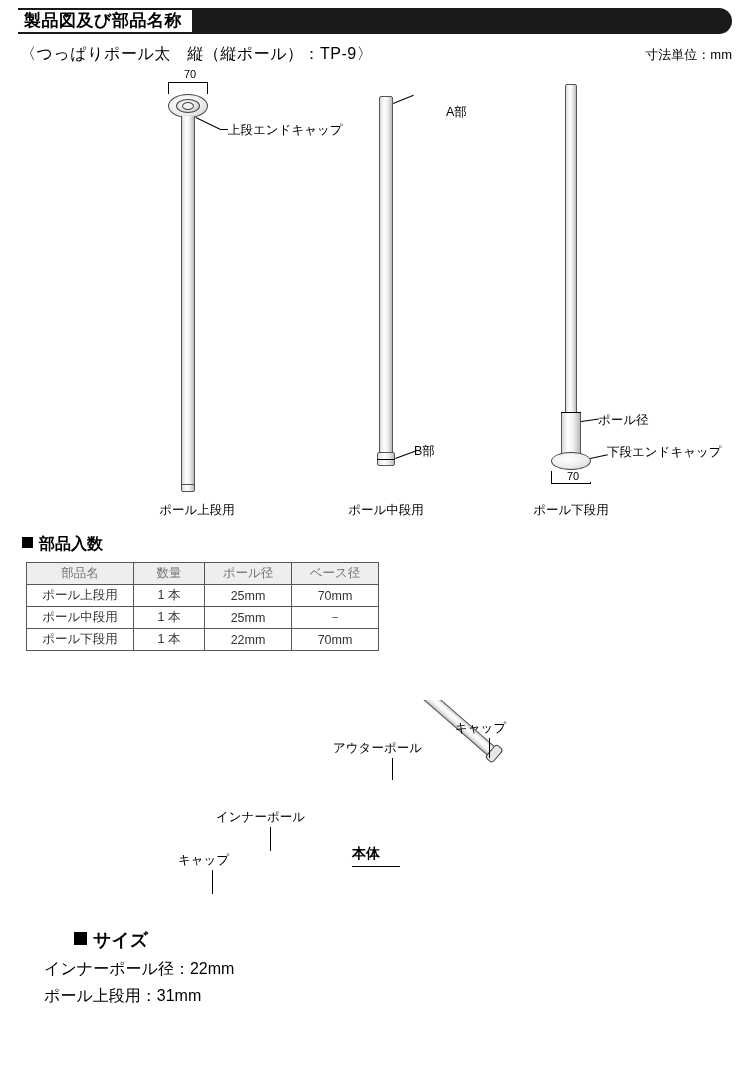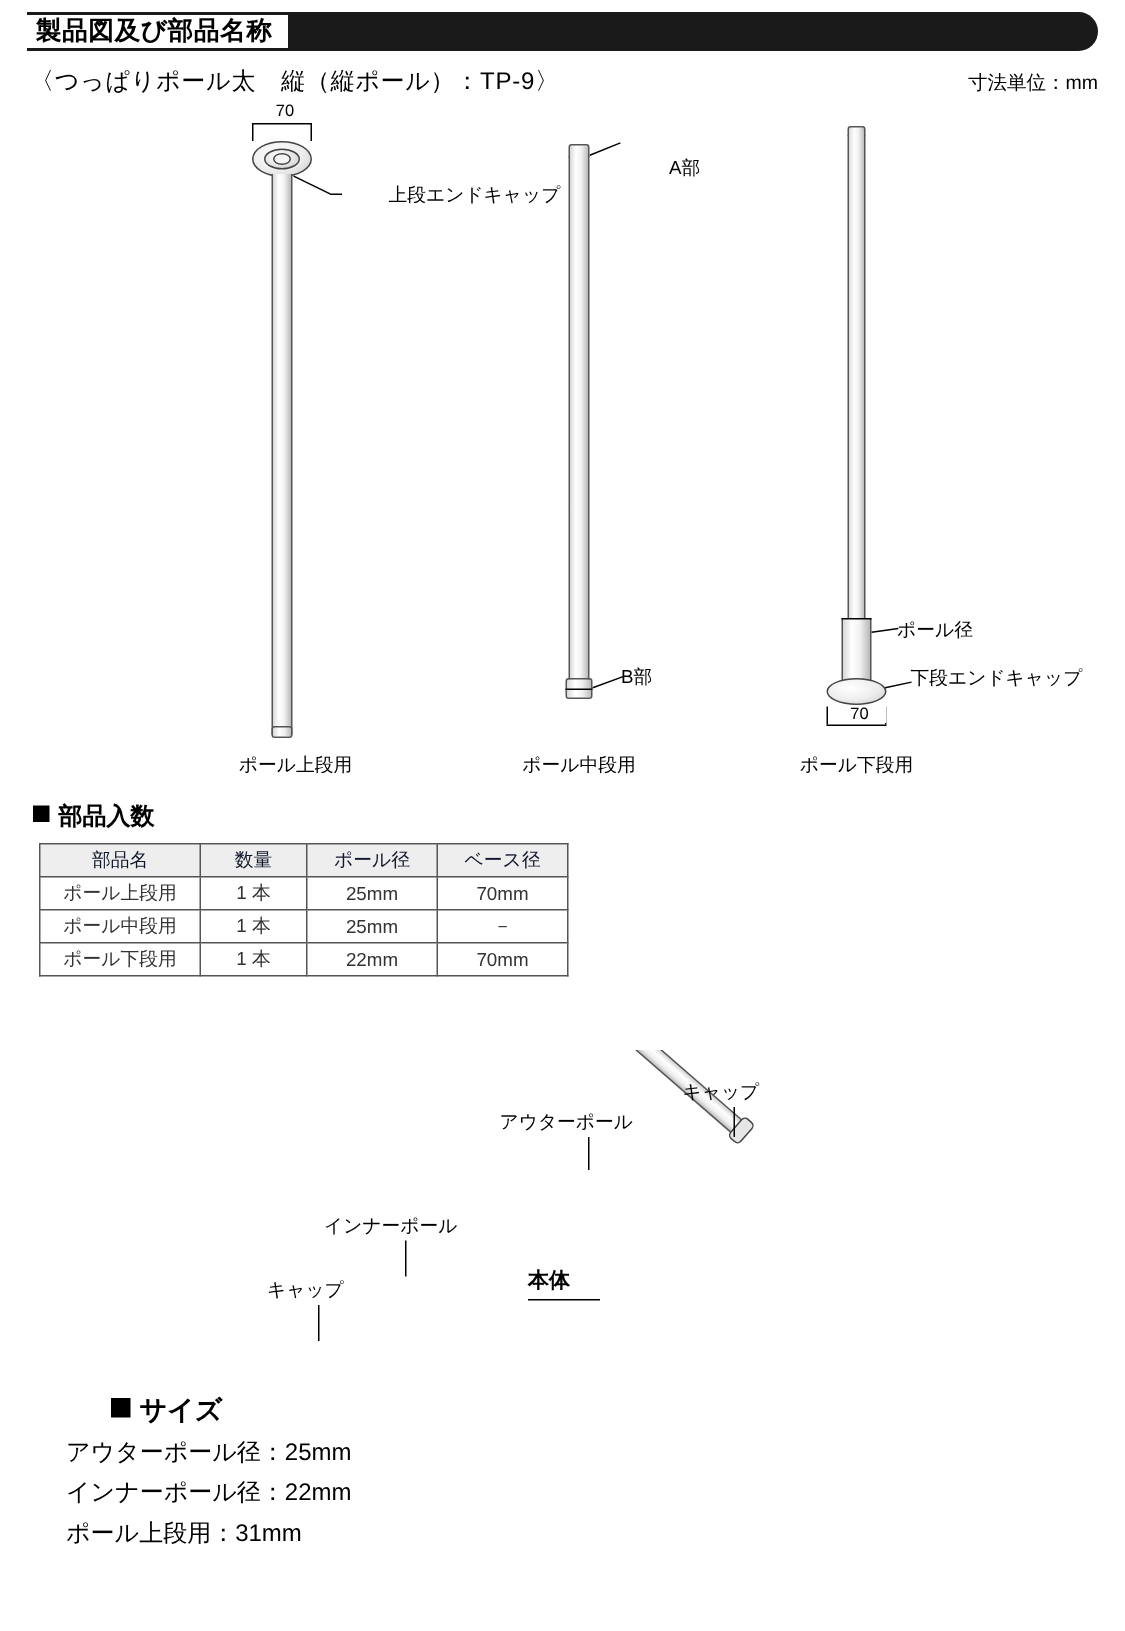--- a/index.html
+++ b/index.html
@@ -154,21 +154,21 @@
   .parts-table th, .parts-table td {
     border: 1px solid #555;
     text-align: center;
     padding: 2px 4px;
     height: 17px;
     color: #333;
   }
   .parts-table th {
     background: #eeeeee;
     font-weight: normal;
-    color: #0f172a;
+    color: #737373;
   }
   .parts-table td.c0 { width: 98px; }
   .parts-table td.c1 { width: 62px; }
   .parts-table td.c2 { width: 78px; }
   .parts-table td.c3 { width: 78px; }
 
   
   .size-list {
     position: absolute;
     left: 44px;
@@ -195,21 +195,21 @@
 
   <div class="cap-ellipse" style="left:168px; top:94px; width:40px; height:24px;"></div>
   <div class="cap-ellipse" style="left:176px; top:99px; width:24px; height:14px; background:radial-gradient(ellipse at 40% 35%, #ffffff 0%, #e2e2e2 60%, #bcbcbc 100%);"></div>
   <div class="cap-ellipse" style="left:182px; top:102px; width:12px; height:8px; background:#f4f4f4;"></div>
 
   <div class="pole-shaft" style="left:181px; top:116px; width:14px; height:374px;"></div>
   <div class="tube-end" style="left:181px; top:484px; width:14px; height:8px;"></div>
 
   <div class="leader" style="left:196px; top:117px; width:27px; transform:rotate(26deg);"></div>
   <div class="dim-line" style="left:220px; top:129px; width:8px;"></div>
-  <div class="lbl" style="left:228px; top:122px;margin-left:31px;">上段エンドキャップ</div>
+  <div class="lbl" style="left:228px; top:122px;">上段エンドキャップ</div>
 
   <div class="cap-lbl" style="left:142px; top:502px; width:110px;">ポール上段用</div>
 
   <div class="tube-end" style="left:379px; top:96px; width:14px; height:10px;"></div>
   <div class="pole-shaft" style="left:379px; top:104px; width:14px; height:350px;"></div>
   <div class="tube-end" style="left:377px; top:452px; width:18px; height:14px;"></div>
   <div class="dim-line" style="left:377px; top:459px; width:18px;"></div>
 
   <div class="leader" style="left:393px; top:103px; width:22px; transform:rotate(-22deg);"></div>
   <div class="lbl" style="left:414px; top:104px;margin-left:32px;">A部</div>
@@ -315,18 +315,17 @@
   <div class="dim-line" style="left:352px; top:866px; width:48px;"></div>
 
   <div class="lbl" style="left:178px; top:852px;">キャップ</div>
   <div class="leader-v" style="left:212px; top:870px; height:24px;"></div>
 
   <div class="sq-title" style="left:74px; top:928px; font-size:18px;">
     <span class="sq" style="width:13px;height:13px;"></span><span>サイズ</span>
   </div>
 
   <div class="size-list">
-    <div>アウターポール径：25mm</div>
     <div>インナーポール径：22mm</div>
     <div>ポール上段用：31mm</div>
   </div>
 
 </div>
 
 </body></html>

